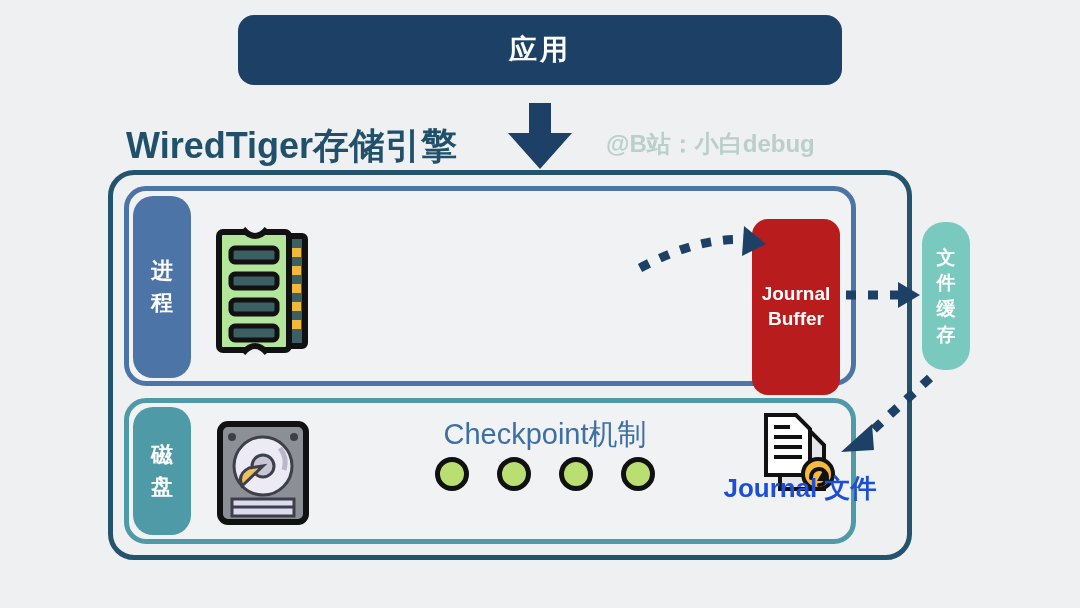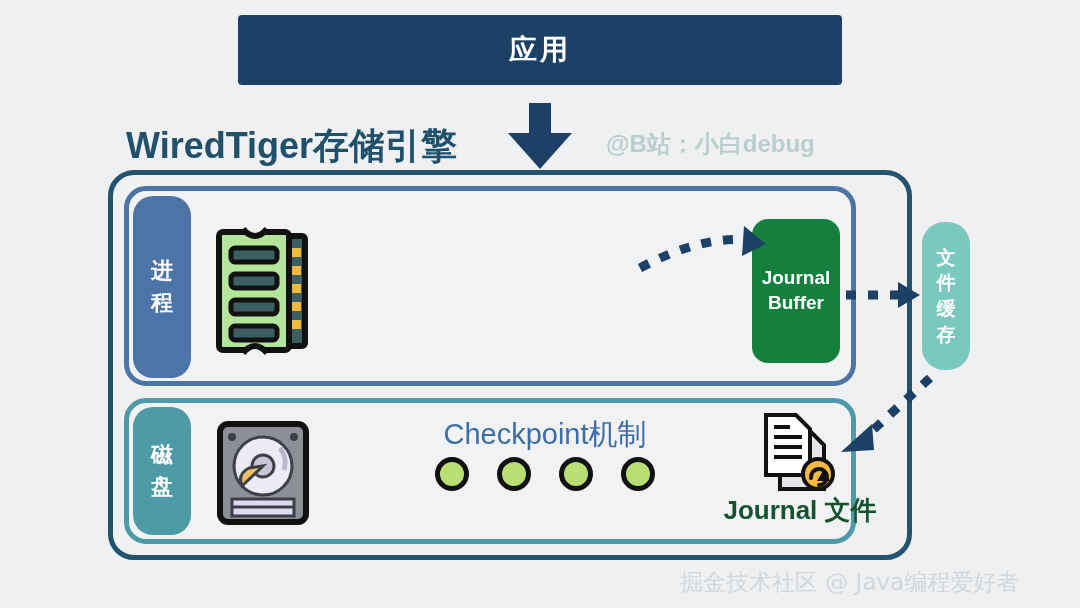--- a/index.html
+++ b/index.html
@@ -19,21 +19,21 @@
   }
 
   
   .app-bar {
     position: absolute;
     left: 238px;
     top: 15px;
     width: 604px;
     height: 70px;
     background: #1d4166;
-    border-radius: 4px;
+    border-radius: 16px;
     display: flex;
     align-items: center;
     justify-content: center;
   }
   .app-bar-label {
     color: #ffffff;
     font-size: 28px;
     font-weight: bold;
     letter-spacing: 3px;
   }
@@ -195,22 +195,22 @@
     border: 5px solid #111111;
     box-sizing: border-box;
   }
 
   
   .journal-buffer {
     position: absolute;
     left: 752px;
     top: 219px;
     width: 88px;
-    height: 144px;
-    background: #15803d;
+    height: 176px;
+    background: #b91c1c;
     border-radius: 16px;
     display: flex;
     flex-direction: column;
     align-items: center;
     justify-content: center;
     color: #ffffff;
     font-size: 19px;
     font-weight: bold;
     line-height: 1.3;
   }
@@ -252,26 +252,26 @@
     width: 290px;
     display: flex;
     justify-content: center;
     gap: 28px;
   }
 
   
   .journal-file-label {
     position: absolute;
     left: 700px;
-    top: 493px;
+    top: 471px;
     width: 200px;
     text-align: center;
     font-size: 26px;
     font-weight: bold;
-    color: #14532d;
+    color: #1d4ed8;
     white-space: nowrap;
   }
 
   
   .watermark {
     position: absolute;
     left: 680px;
     top: 567px;
     font-size: 23px;
     color: #d3d7da;
@@ -394,15 +394,14 @@
     <path d="M640 268 Q700 236 748 240" fill="none" stroke="#1d4166" stroke-width="9" stroke-dasharray="10 12" stroke-linecap="butt"></path>
     <polygon points="744,226 766,244 742,256" fill="#1d4166"></polygon>
 
     <path d="M846 295 L900 295" fill="none" stroke="#1d4166" stroke-width="9" stroke-dasharray="10 12"></path>
     <polygon points="898,282 920,295 898,308" fill="#1d4166"></polygon>
 
     <path d="M930 378 L862 440" fill="none" stroke="#1d4166" stroke-width="9" stroke-dasharray="10 12"></path>
     <polygon points="841,452 872,424 874,450" fill="#1d4166"></polygon>
   </svg>
 
-  <div class="watermark">掘金技术社区 @ Java编程爱好者</div>
 
 </div>
 
 </body></html>

